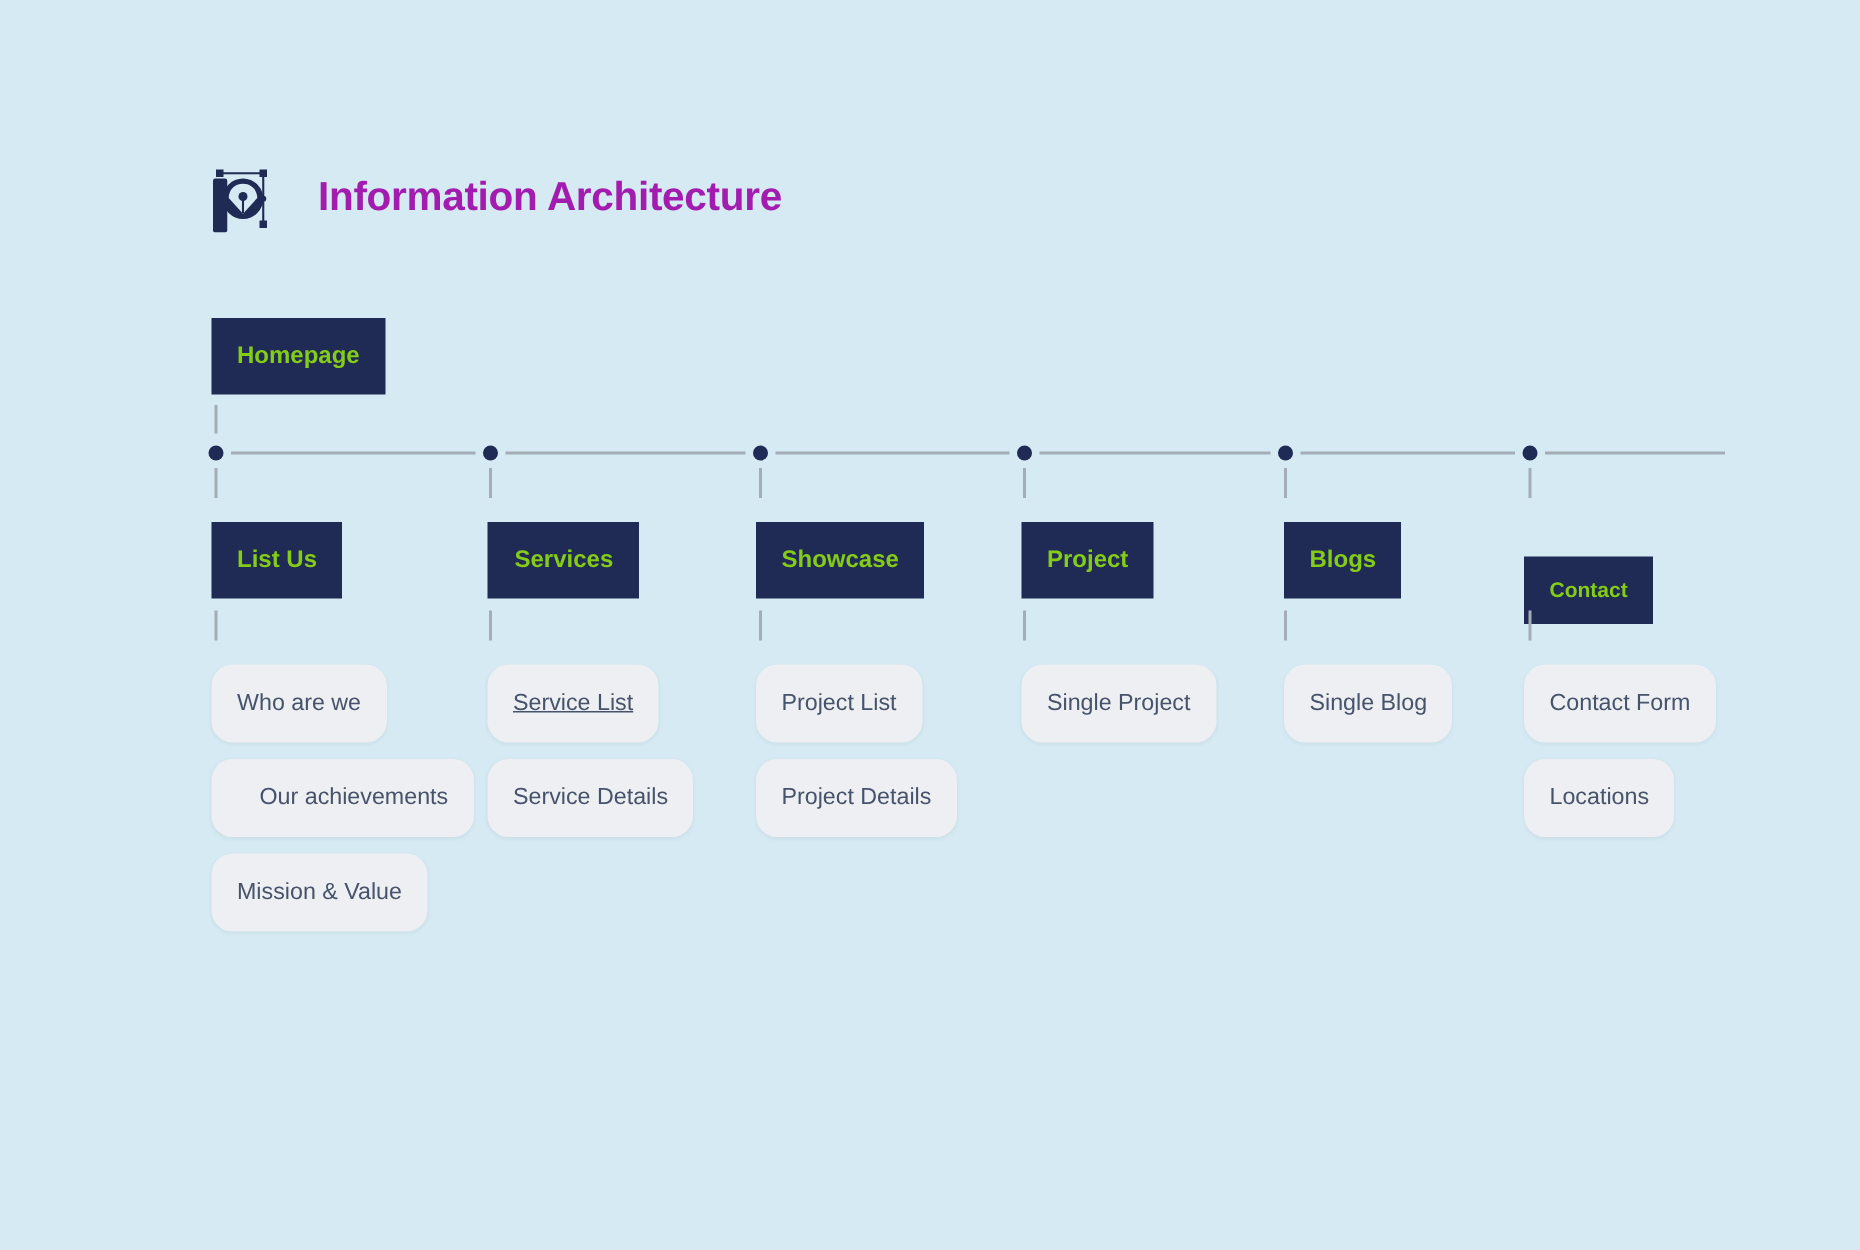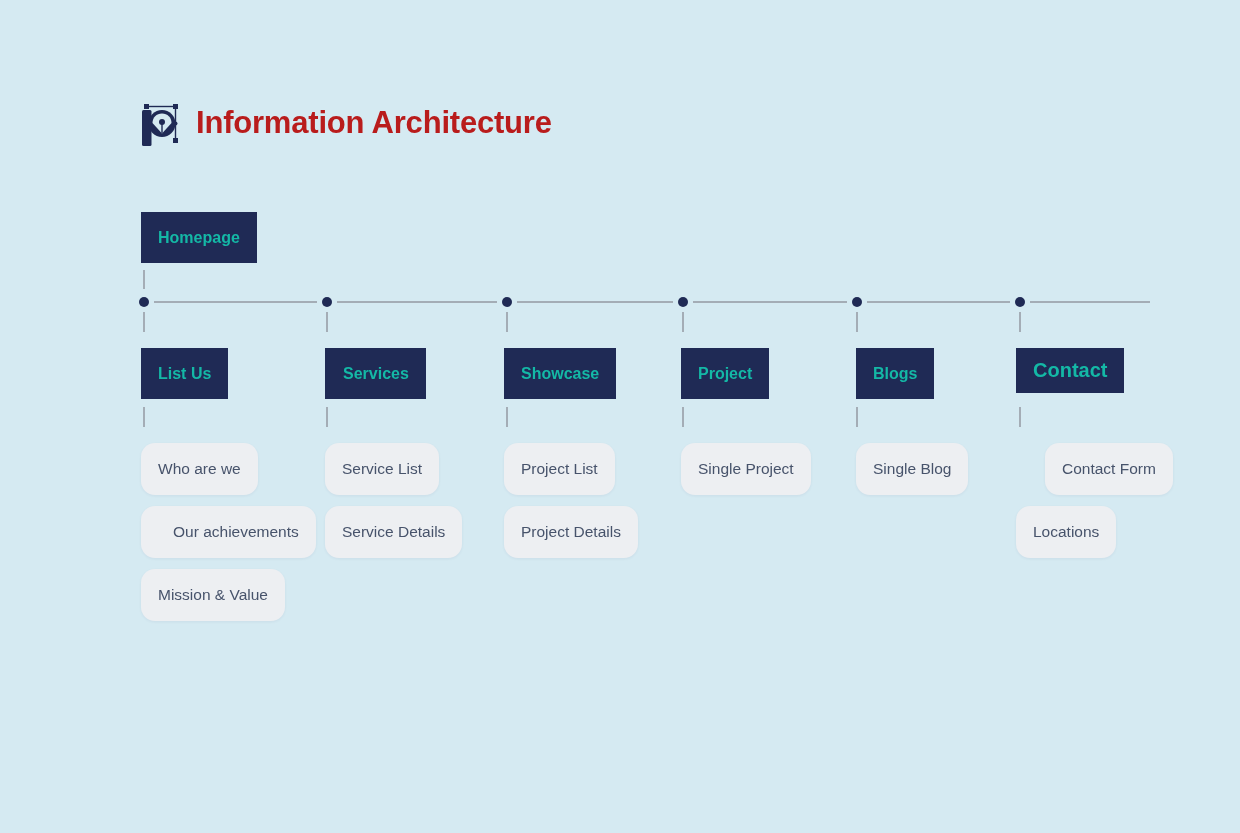--- a/index.html
+++ b/index.html
@@ -13,39 +13,40 @@
     position: relative;
     width: 1240px; height: 833px;
     background: #d5eaf2;
   }
   .brand {
     position: absolute; left: 140px; top: 100px;
     display: flex; align-items: center; gap: 16px;
   }
   .brand .logo { width: 40px; height: 46px; display: block; }
   .brand h1 {
-    margin: 0;
-    font-size: 31px; font-weight: bold;
+    margin: 16px;
+    font-size: 27px; font-weight: bold;
     letter-spacing: -0.2px;
-    color: #b91c1c;
+    color: #a21caf;
   }
   .node {
     position: absolute;
     box-sizing: border-box;
     height: 51px; line-height: 51px;
     padding: 0 17px;
     background: #1f2a55;
-    color: #14b8a6;
+    color: #84cc16;
     font-size: 16px; font-weight: bold;
     white-space: nowrap;
     text-align: center;
   }
   .node.small {
     height: 45px; line-height: 45px;
-    font-size: 20px;
+    font-size: 14px;
+    margin-top: 23px;
   }
   .child {
     position: absolute;
     box-sizing: border-box;
     height: 52px; line-height: 52px;
     padding: 0 17px;
     background: #edeff2;
     border-radius: 14px;
     color: #47536b;
     font-size: 15.5px;
@@ -135,26 +136,26 @@
   <i class="vline" style="left:326px;  top:407px; height:20px;"></i>
   <i class="vline" style="left:506px;  top:407px; height:20px;"></i>
   <i class="vline" style="left:682px;  top:407px; height:20px;"></i>
   <i class="vline" style="left:856px;  top:407px; height:20px;"></i>
   <i class="vline" style="left:1019px; top:407px; height:20px;"></i>
 
   <div class="child" style="left:141px; top:443px;">Who are we</div>
   <div class="child" style="left:141px; top:506px;padding-left:32px;">Our achievements</div>
   <div class="child" style="left:141px; top:569px;">Mission &amp; Value</div>
 
-  <div class="child" style="left:325px; top:443px;">Service List</div>
+  <div class="child" style="left:325px; top:443px;text-decoration:underline;">Service List</div>
   <div class="child" style="left:325px; top:506px;">Service Details</div>
 
   <div class="child" style="left:504px; top:443px;">Project List</div>
   <div class="child" style="left:504px; top:506px;">Project Details</div>
 
   <div class="child" style="left:681px; top:443px;">Single Project</div>
 
   <div class="child" style="left:856px; top:443px;">Single Blog</div>
 
-  <div class="child" style="left:1016px; top:443px;margin-left:29px;">Contact Form</div>
+  <div class="child" style="left:1016px; top:443px;">Contact Form</div>
   <div class="child" style="left:1016px; top:506px;">Locations</div>
 
 </div>
 
 </body></html>

